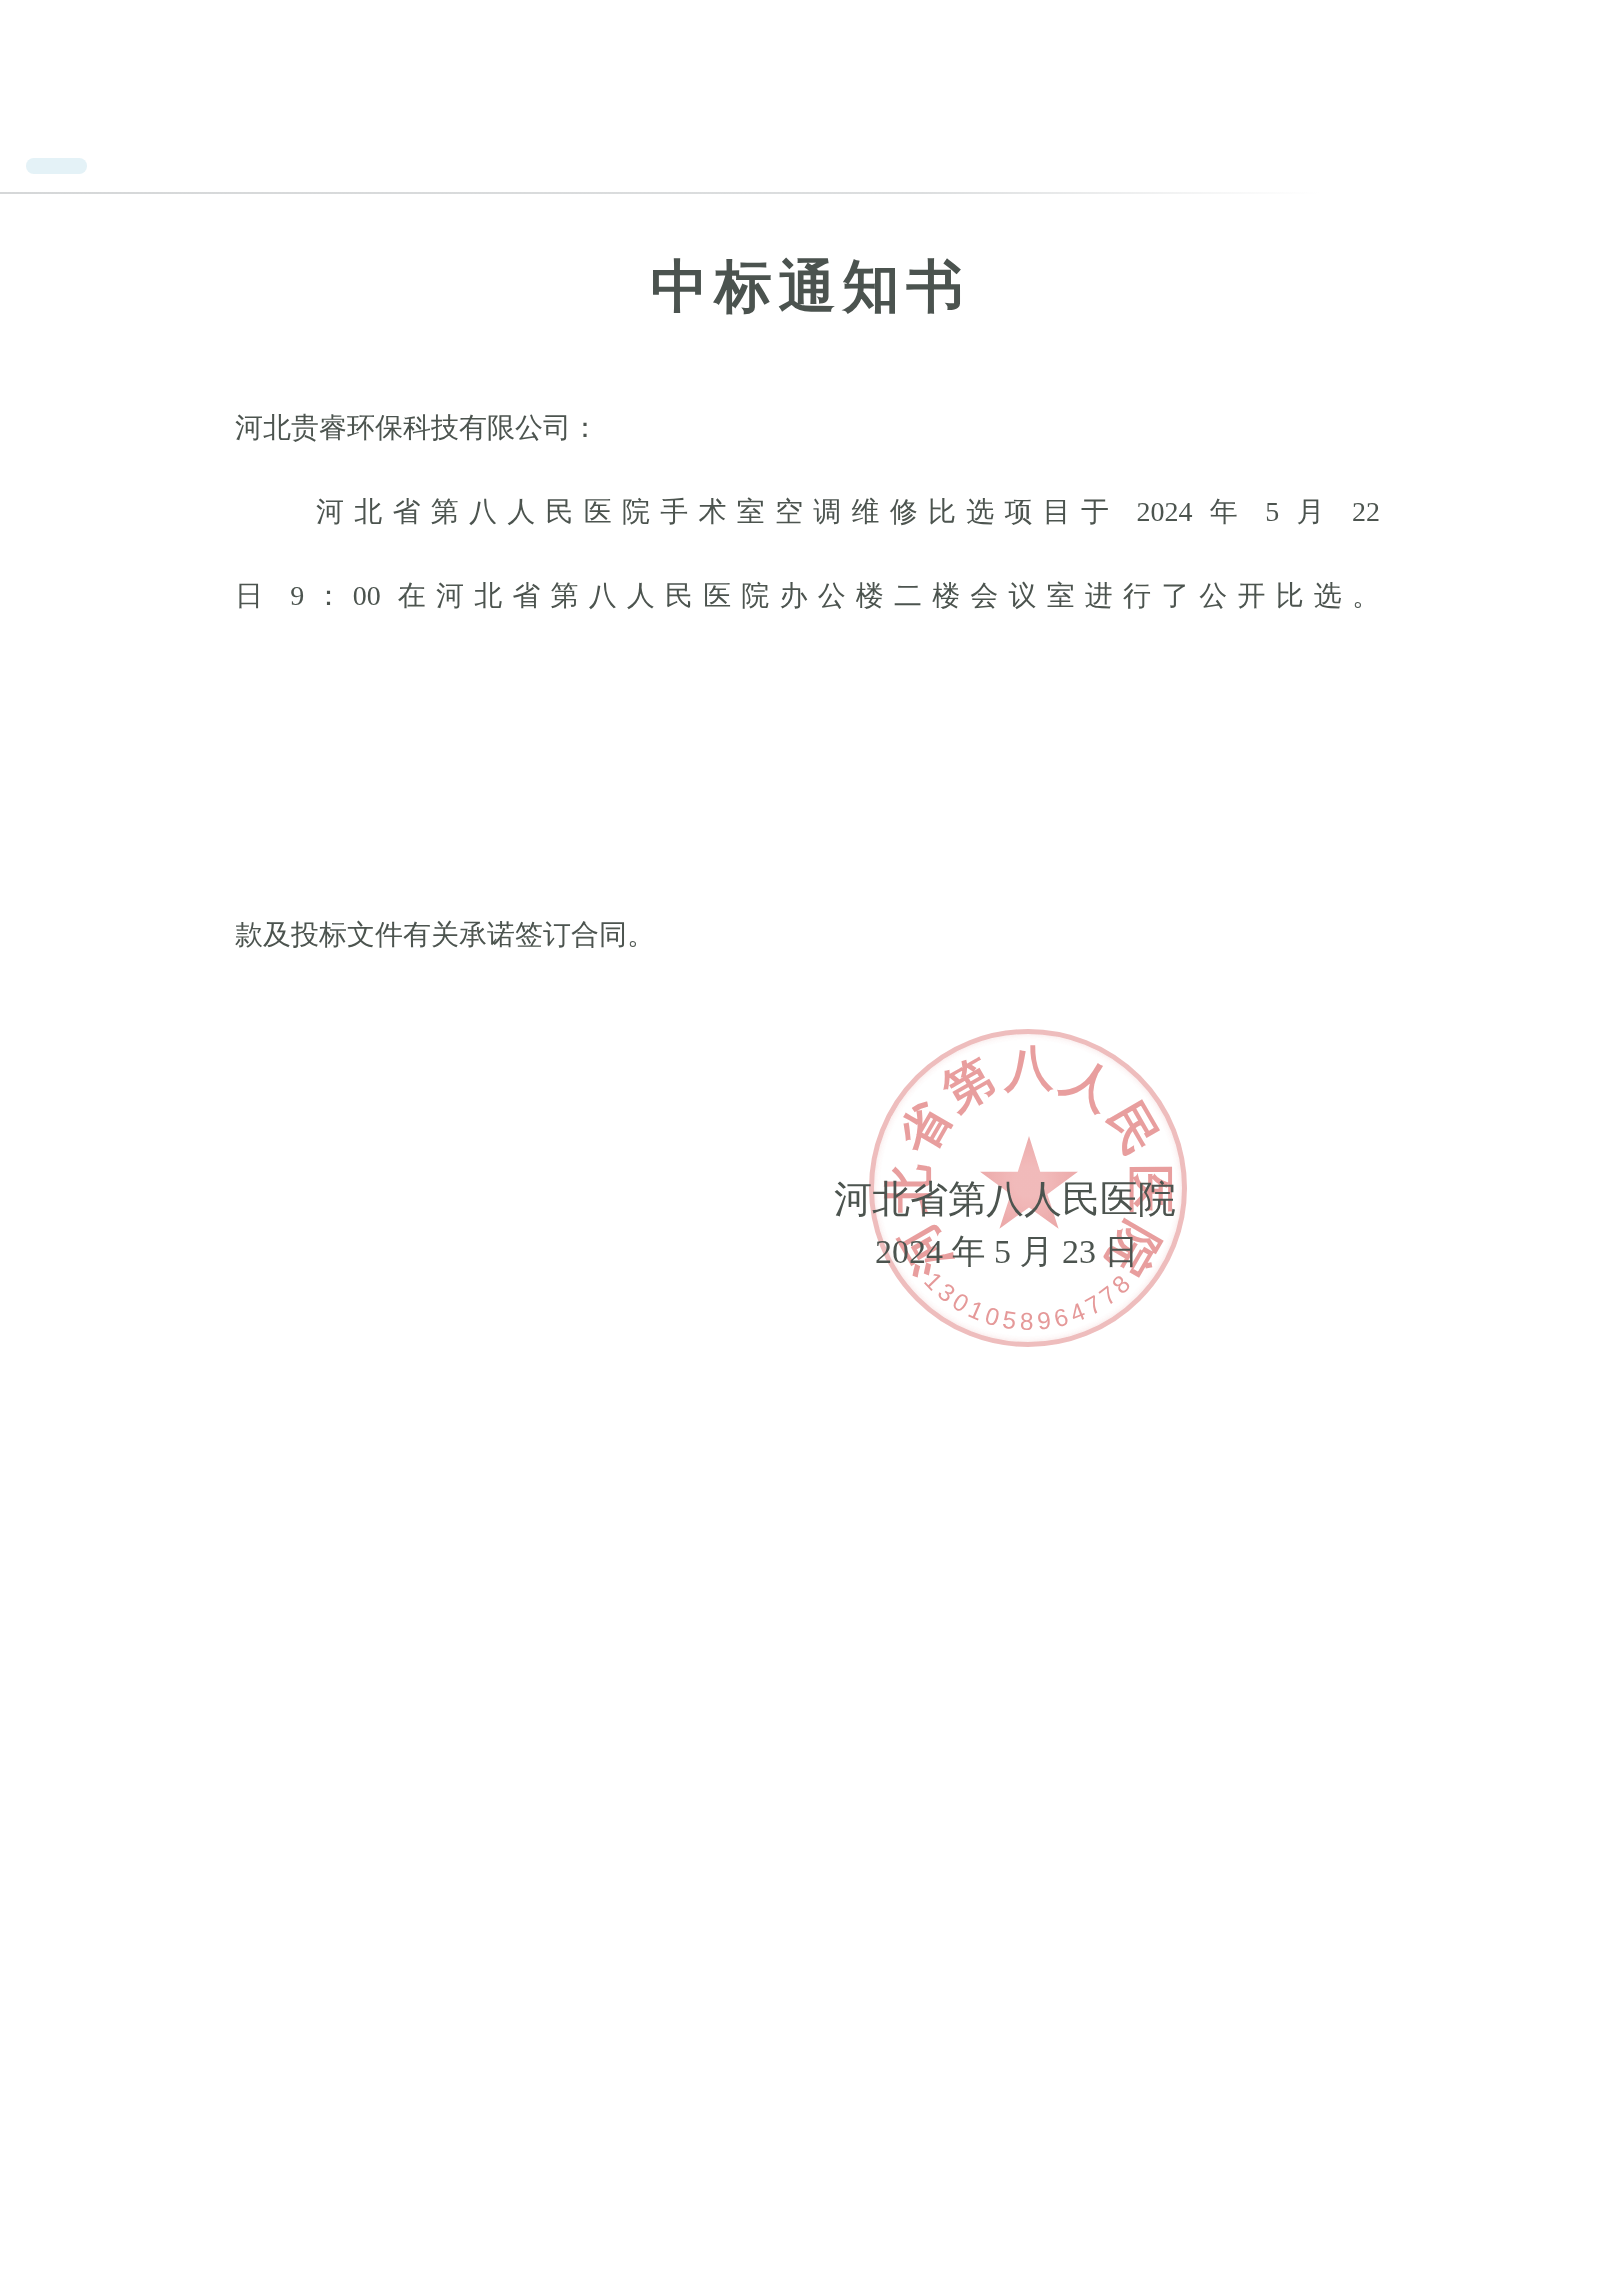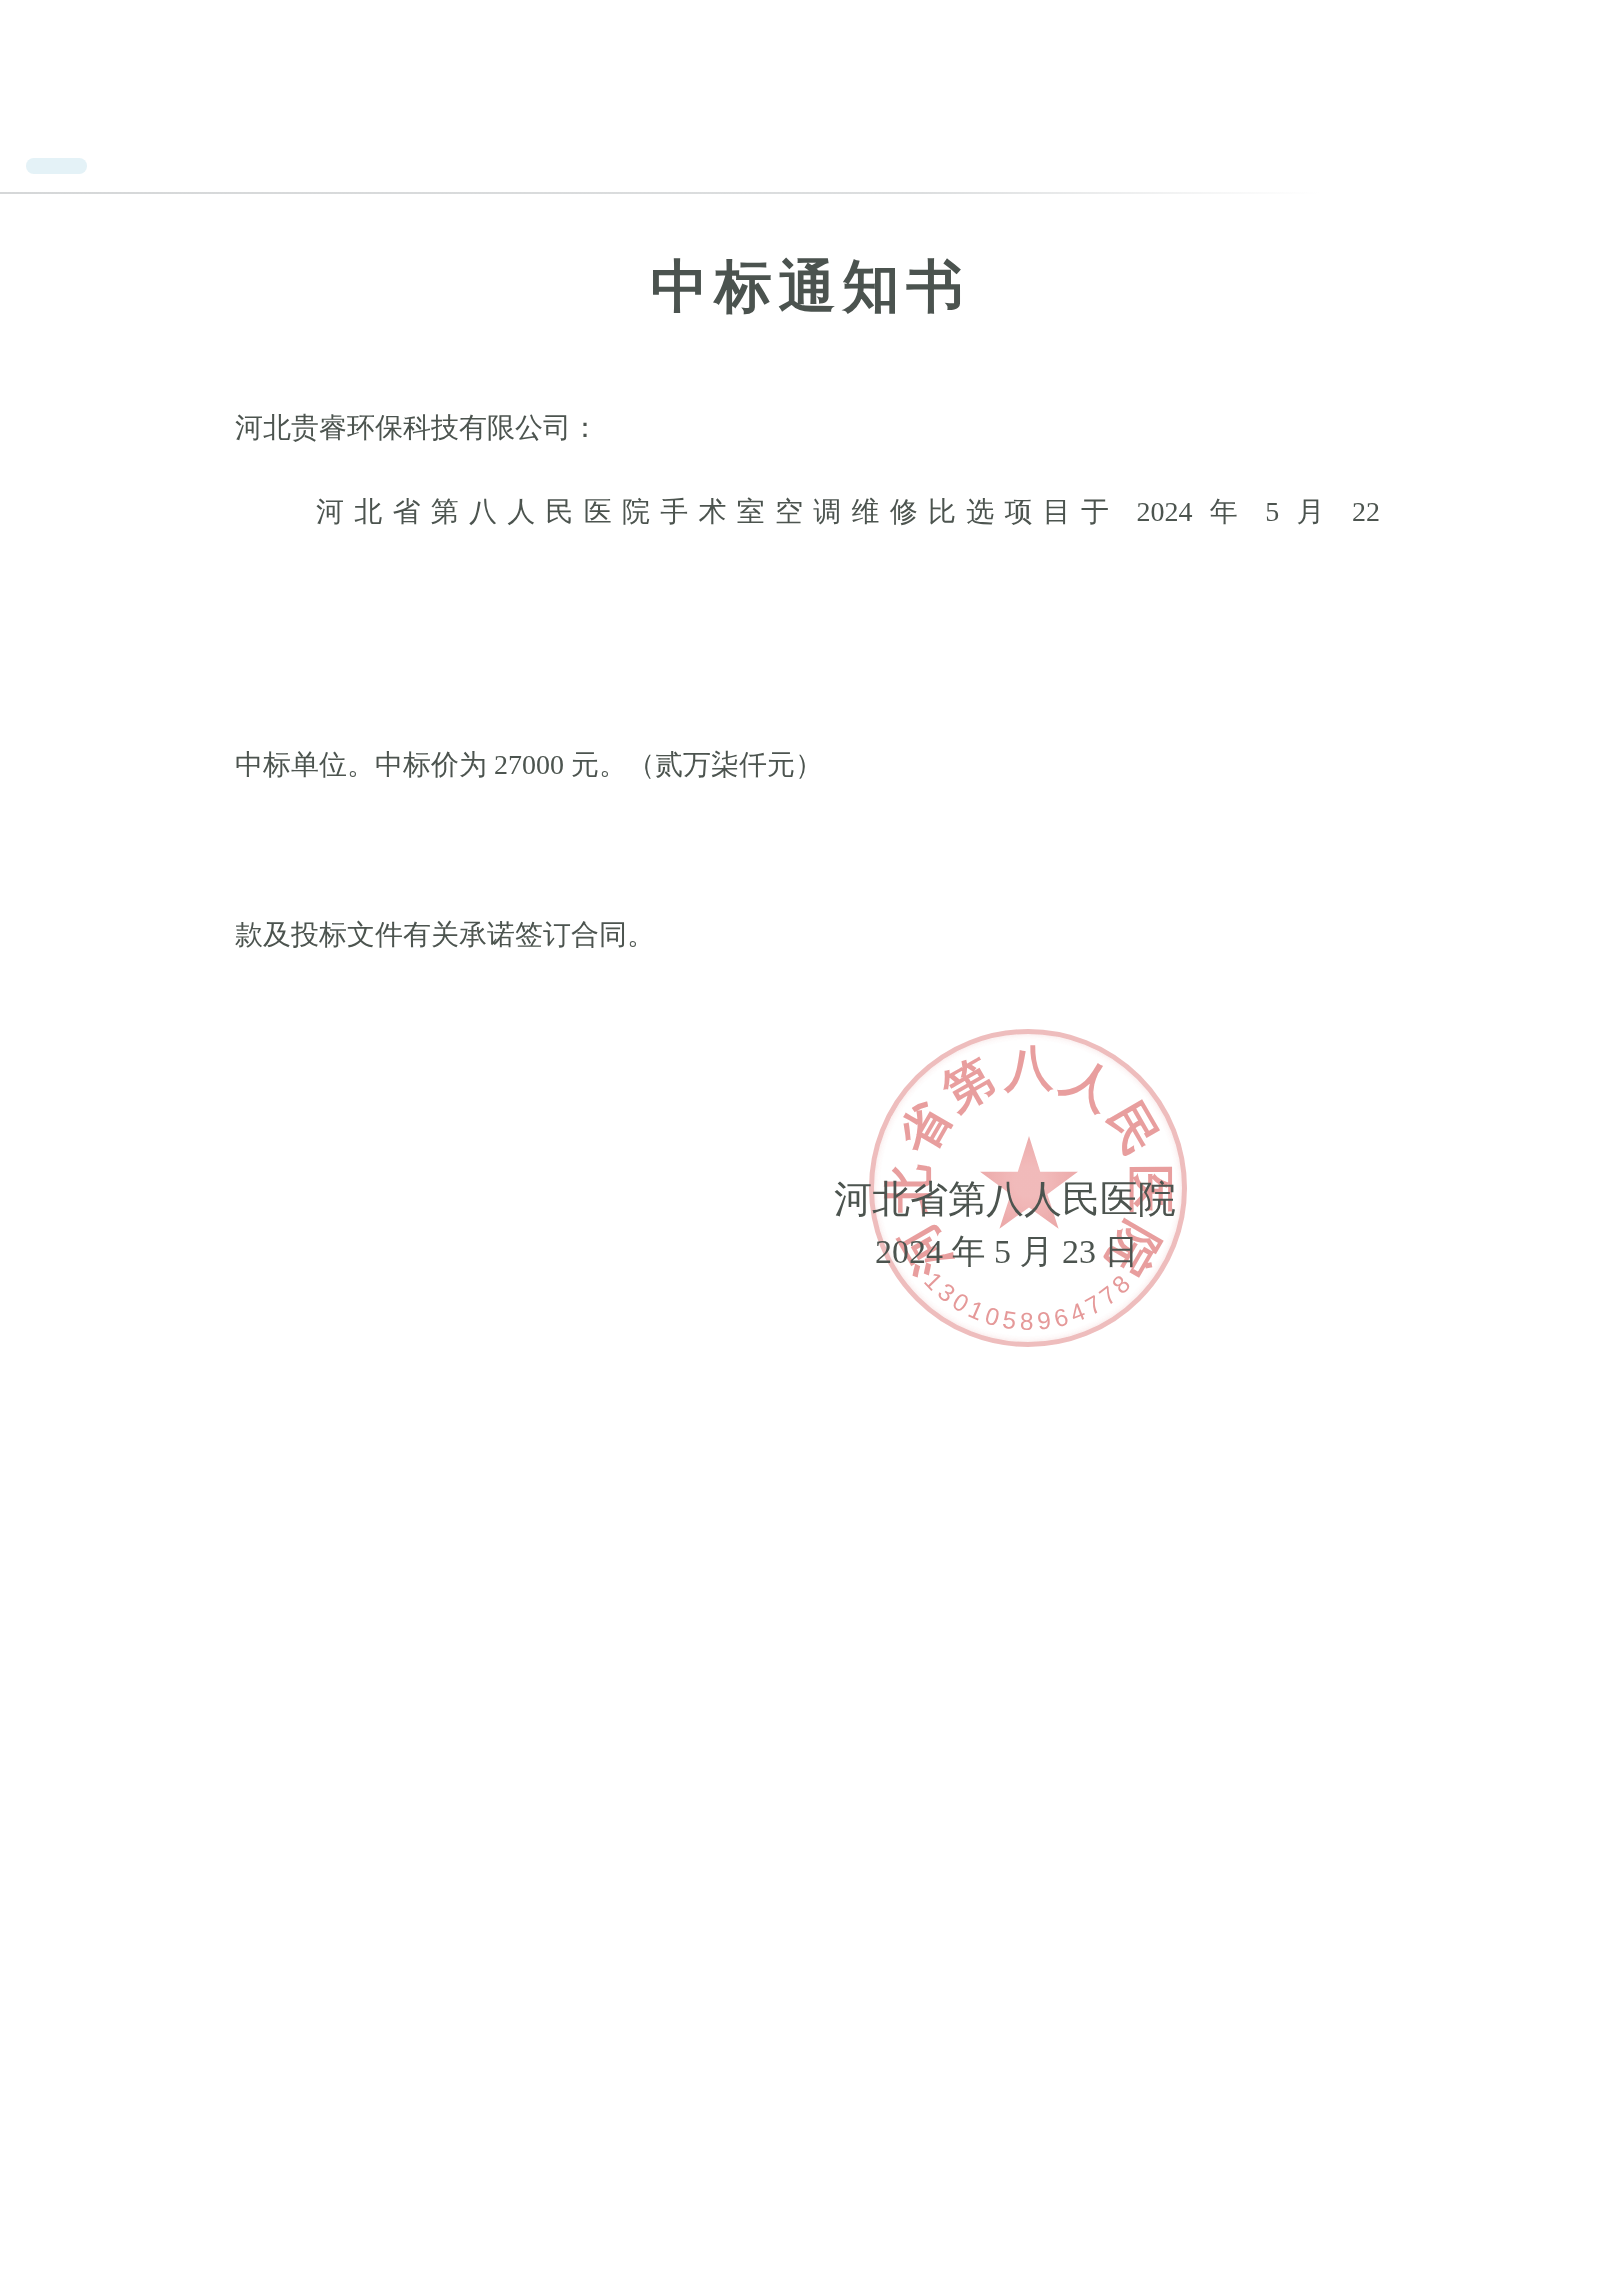--- a/index.html
+++ b/index.html
@@ -92,21 +92,21 @@
 
 <div class="page">
 
   <div class="scan-line"></div>
   <div class="scan-smudge"></div>
 
   <div class="doc-title">中标通知书</div>
 
   <div class="line l0">河北贵睿环保科技有限公司：</div>
   <div class="line l1 justify">河北省第八人民医院手术室空调维修比选项目于 2024 年 5 月 22</div>
-  <div class="line l4">中标单位。中标价为 27000 元。（贰万柒仟元）</div>
+  <div class="line l2 justify">日 9：00 在河北省第八人民医院办公楼二楼会议室进行了公开比选。</div>
   <div class="line l6">款及投标文件有关承诺签订合同。</div>
 
   <div class="stamp">
     <div class="stamp-ring"></div>
     <div class="stamp-star"></div>
     <div>
         <span class="stamp-arc-char" style="transform: translate(-50%, -50%) rotate(-120deg) translateY(-120px);">河</span>
         <span class="stamp-arc-char" style="transform: translate(-50%, -50%) rotate(-90deg) translateY(-120px);">北</span>
         <span class="stamp-arc-char" style="transform: translate(-50%, -50%) rotate(-60deg) translateY(-120px);">省</span>
         <span class="stamp-arc-char" style="transform: translate(-50%, -50%) rotate(-30deg) translateY(-120px);">第</span>

